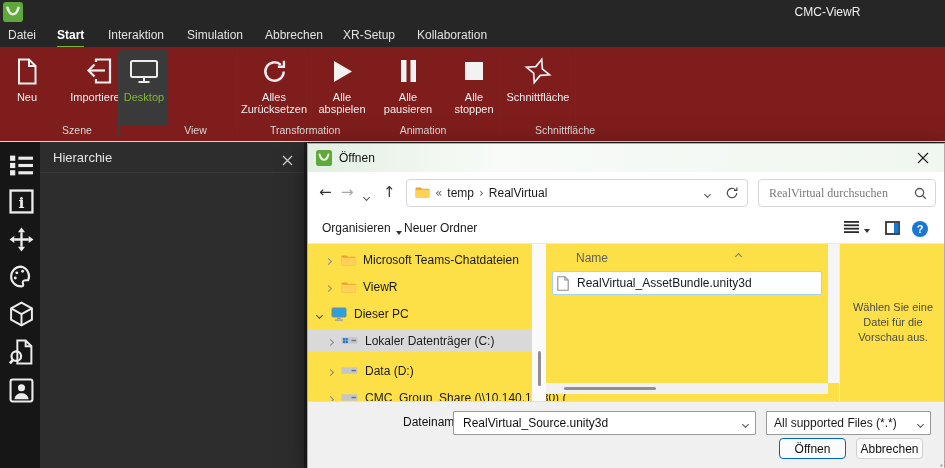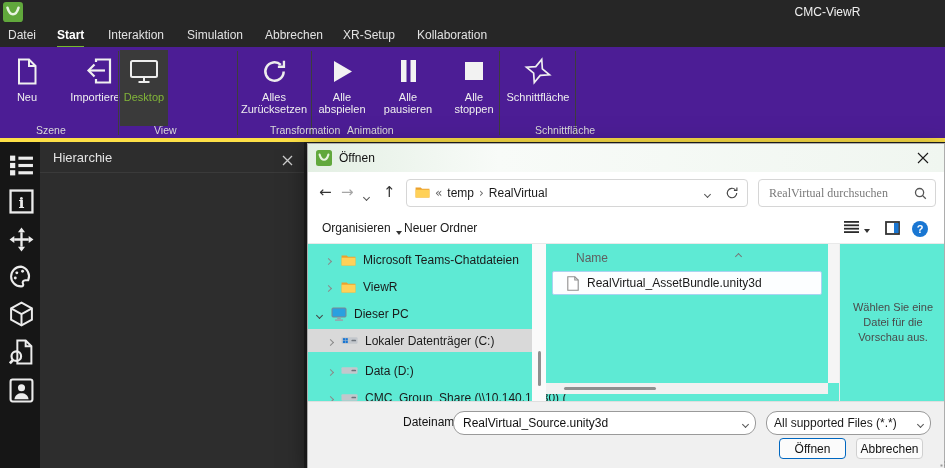--- a/index.html
+++ b/index.html
@@ -12,29 +12,29 @@
   .app-logo{position:absolute;left:3px;top:2px;width:20px;height:20px;}
   .win-title{position:absolute;left:780px;top:5px;width:95px;text-align:center;
              font-size:12px;color:#f0f0f0;}
 
   
   .tabs{position:absolute;left:0;top:25px;width:945px;height:22px;background:#262626;}
   .tab{position:absolute;top:3px;font-size:12px;color:#e2e2e2;cursor:default;padding-bottom:4px;}
   .tab.active{color:#ffffff;font-weight:bold;border-bottom:2.5px solid #76b72f;}
 
   
-  .ribbon{position:absolute;left:0;top:47px;width:945px;height:95px;background:#4c1d95;
-          border-bottom:4px solid #fde047;}
+  .ribbon{position:absolute;left:0;top:47px;width:945px;height:95px;background:#7f1d1d;
+          border-bottom:1px solid #fde047;}
   .rsep{position:absolute;top:4px;height:84px;width:1px;background:#3d3d3d;}
   .rbtn{position:absolute;top:3px;height:76px;text-align:center;cursor:default;}
   .rbtn .ric{height:36px;display:flex;align-items:center;justify-content:center;margin-top:3px;}
   .rbtn .rlb{font-size:11px;color:#efefef;line-height:1.13;margin-top:2px;}
   .rbtn.active{background:#3a3a3a;}
   .rbtn.active .rlb{color:#82b539;}
-  .grplbl{position:absolute;top:77px;height:14px;font-size:10.5px;color:#d9d9d9;text-align:left;padding-left:36px;}
+  .grplbl{position:absolute;top:77px;height:14px;font-size:10.5px;color:#d9d9d9;text-align:center;padding-left:36px;}
 
   
   .sidebar{position:absolute;left:0;top:142px;width:40px;height:326px;background:#161616;}
   .sbi{position:absolute;left:8px;width:26px;height:26px;display:flex;align-items:center;justify-content:center;}
 
   
   .panel{position:absolute;left:40px;top:142px;width:264px;height:326px;background:#2d2d2d;}
   .panel-hd{position:absolute;left:0;top:0;width:100%;height:31px;border-bottom:1px solid #3a3a3a;}
   .panel-title{position:absolute;left:13px;top:8px;font-size:13px;color:#e3e3e3;}
   .panel-close{position:absolute;right:11px;top:10px;width:11px;height:11px;cursor:default;}
@@ -55,40 +55,40 @@
   .addr .crumb{color:#1a1a1a;}
   .addr .bsep{color:#666;font-family:"DejaVu Sans", sans-serif;}
   .search{position:absolute;left:450px;top:7px;width:178px;height:28px;border:1px solid #d6d6d6;border-radius:4px;
         display:flex;align-items:center;padding:0 8px;}
   .search input{flex:1;border:0;outline:0;font-size:12px;font-family:Liberation Serif, serif;color:#222;background:transparent;min-width:0;}
   .search input::placeholder{color:#7a7a7a;}
 
   .dlg-toolbar{position:absolute;left:0;top:69px;width:100%;height:31px;background:#fff;border-bottom:1px solid #e9e9e9;}
   .tbtn{position:absolute;top:8px;font-size:12px;color:#1a1a1a;display:flex;align-items:flex-end;gap:5px;}
 
-  .dlg-body{position:absolute;left:0;top:100px;width:100%;height:157px;background:#5eead4;overflow:hidden;}
+  .dlg-body{position:absolute;left:0;top:100px;width:100%;height:157px;background:#fde047;overflow:hidden;}
   .tree{position:absolute;left:0;top:0;width:224px;height:100%;}
   .trow{position:absolute;left:0;width:224px;height:23px;display:flex;align-items:center;font-size:12px;color:#1a1a1a;}
   .trow.selected{background:#d9d9d9;}
   .tgut{position:absolute;left:224px;top:0;width:14px;height:100%;background:#fafafa;}
   .tthumb{position:absolute;left:6px;width:3px;border-radius:2px;background:#8f8f8f;}
   .flist{position:absolute;left:238px;top:0;width:282px;height:100%;}
   .fhdr{position:absolute;left:30px;top:7px;font-size:12px;color:#5f5f5f;}
   .frow{position:absolute;left:6px;top:27px;width:270px;height:24px;border:1px solid #a9d3f1;border-radius:2px;
-        background:#fcfeff;display:flex;align-items:center;padding:0 14px;gap:8px;}
+        background:#fcfeff;display:flex;align-items:center;padding:0 4px;gap:8px;}
   .hscroll{position:absolute;left:0px;top:139px;width:282px;height:11px;background:#f1f1f1;}
   .hthumb{position:absolute;left:18px;top:4px;width:92px;height:3px;border-radius:2px;background:#8f8f8f;}
   .fvgut{position:absolute;left:520px;top:0;width:11px;height:139px;background:#f5f5f5;}
   .preview{position:absolute;left:531px;top:0;width:107px;height:100%;border-left:1px solid #ededed;
            display:flex;align-items:center;justify-content:center;}
   .preview .ptxt{font-size:11px;color:#4a4a4a;text-align:center;padding:0 7px;line-height:1.35;}
 
   .dlg-bottom{position:absolute;left:0;top:257px;width:100%;height:67px;background:#f0f0f0;border-top:1px solid #dfdfdf;}
   .fn-label{position:absolute;left:95px;top:13px;font-size:12px;color:#111;}
-  .combo{position:absolute;top:9px;height:24px;background:#fff;border:1px solid #9a9a9a;border-radius:11px;
+  .combo{position:absolute;top:9px;height:24px;background:#fff;border:1px solid #9a9a9a;border-radius:1px;
          display:flex;align-items:center;padding:0 7px;gap:6px;}
   .combo input{flex:1;border:0;outline:0;font-size:12px;font-family:inherit;color:#111;background:transparent;min-width:0;}
   .dbtn{position:absolute;top:36px;width:67px;height:21px;border-radius:4px;background:#fbfbfb;
         font-size:12px;color:#111;display:flex;align-items:center;justify-content:center;cursor:default;}
   .dbtn.primary{border:1px solid #0067c0;}
   .dbtn.secondary{border:1px solid #d0d0d0;}
   .grip{position:absolute;right:5px;bottom:5px;width:2px;height:2px;background:transparent;
         box-shadow:7px 0 0 #9a9a9a,7px 3.5px 0 #9a9a9a,3.5px 3.5px 0 #9a9a9a,7px 7px 0 #9a9a9a,3.5px 7px 0 #9a9a9a,0 7px 0 #9a9a9a;}
 
   

